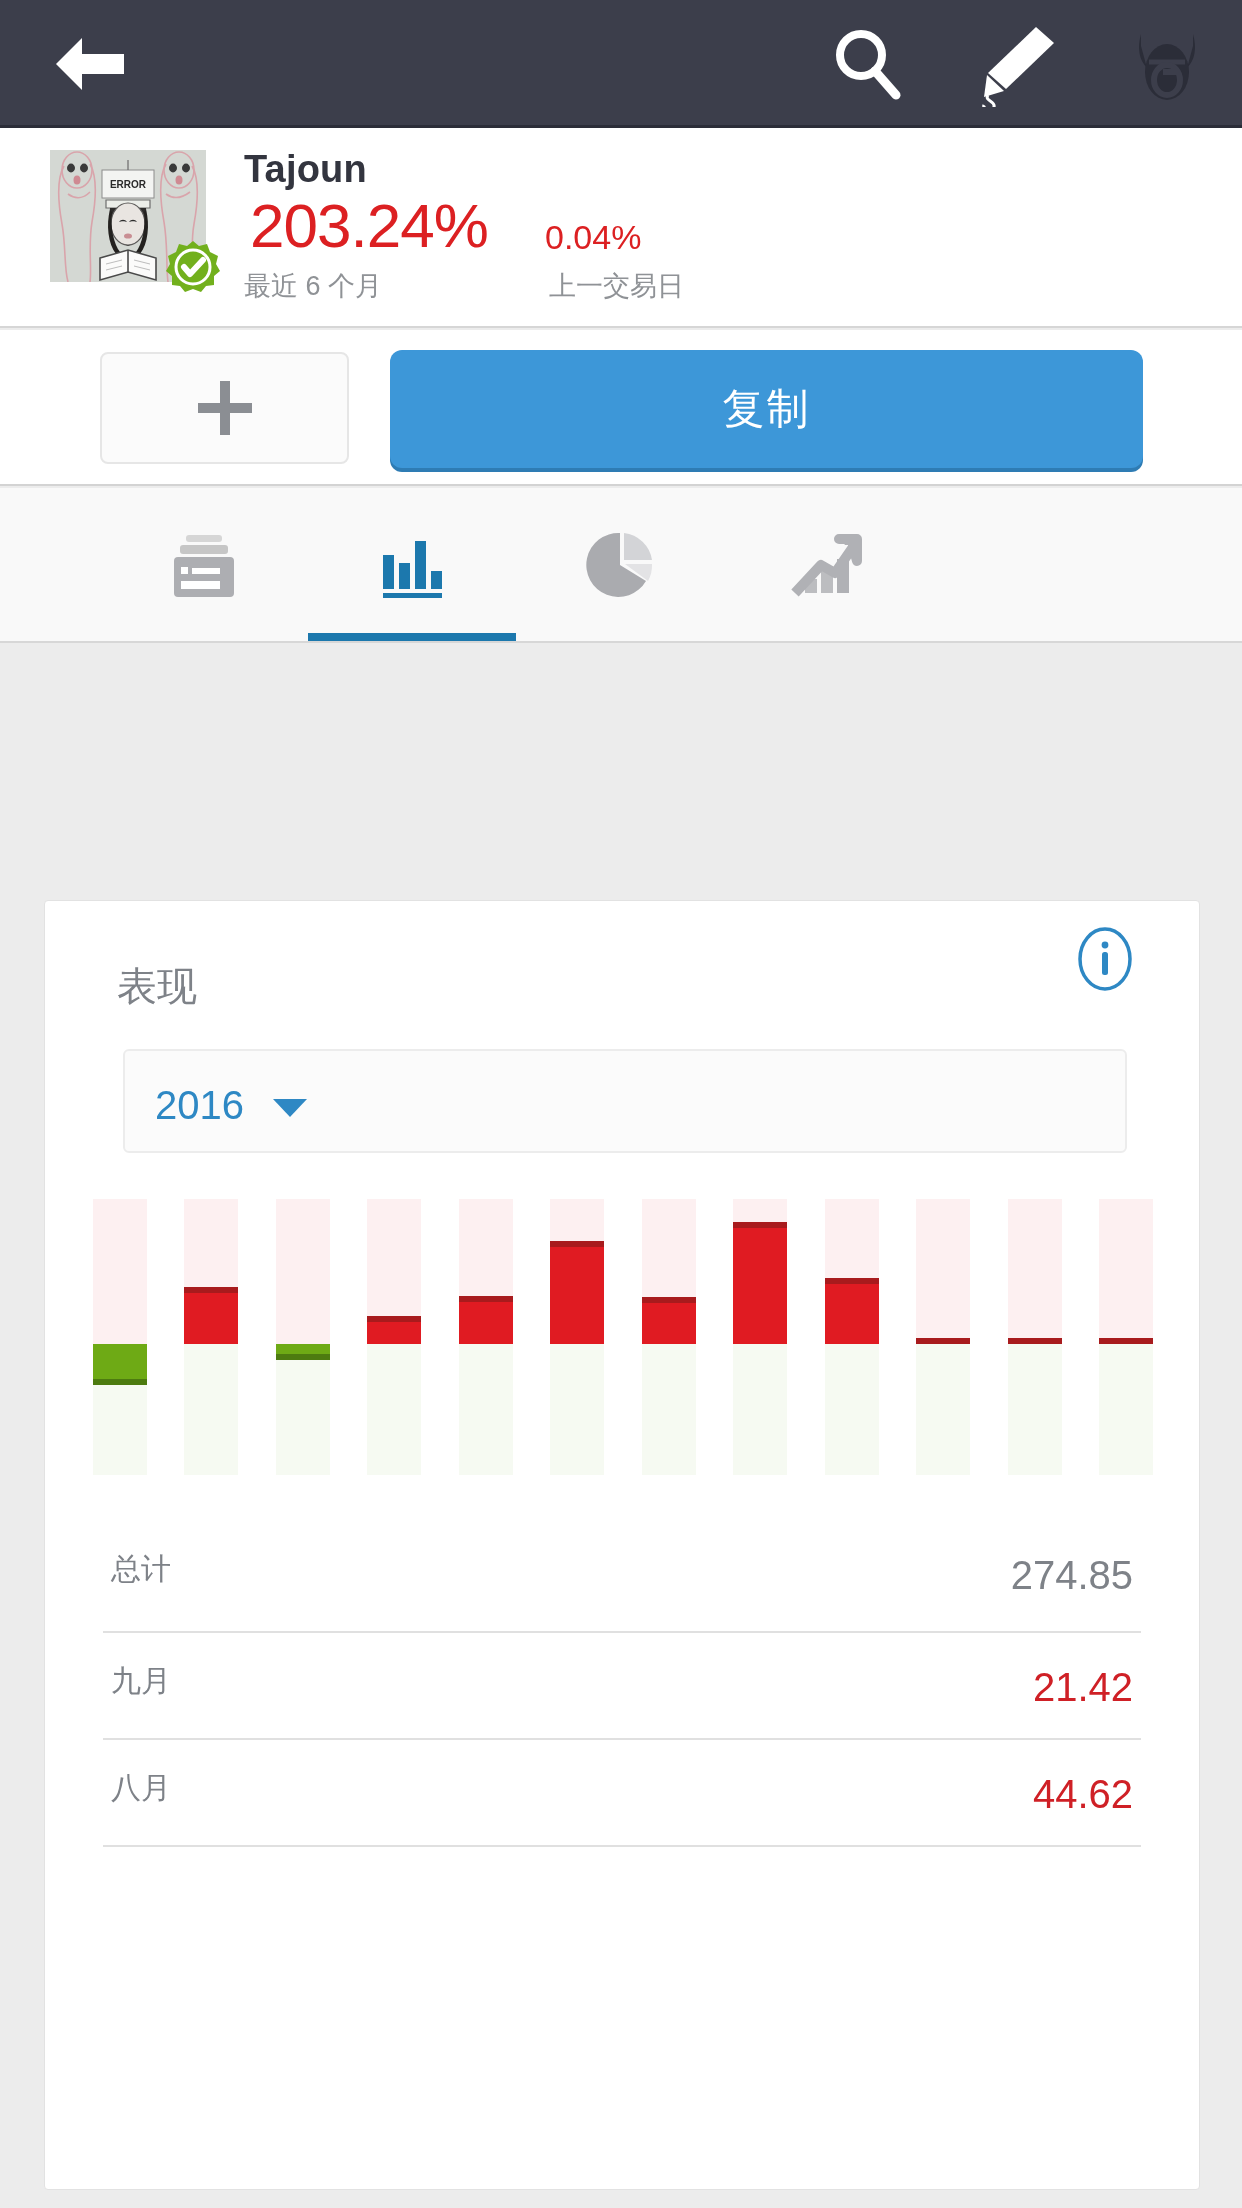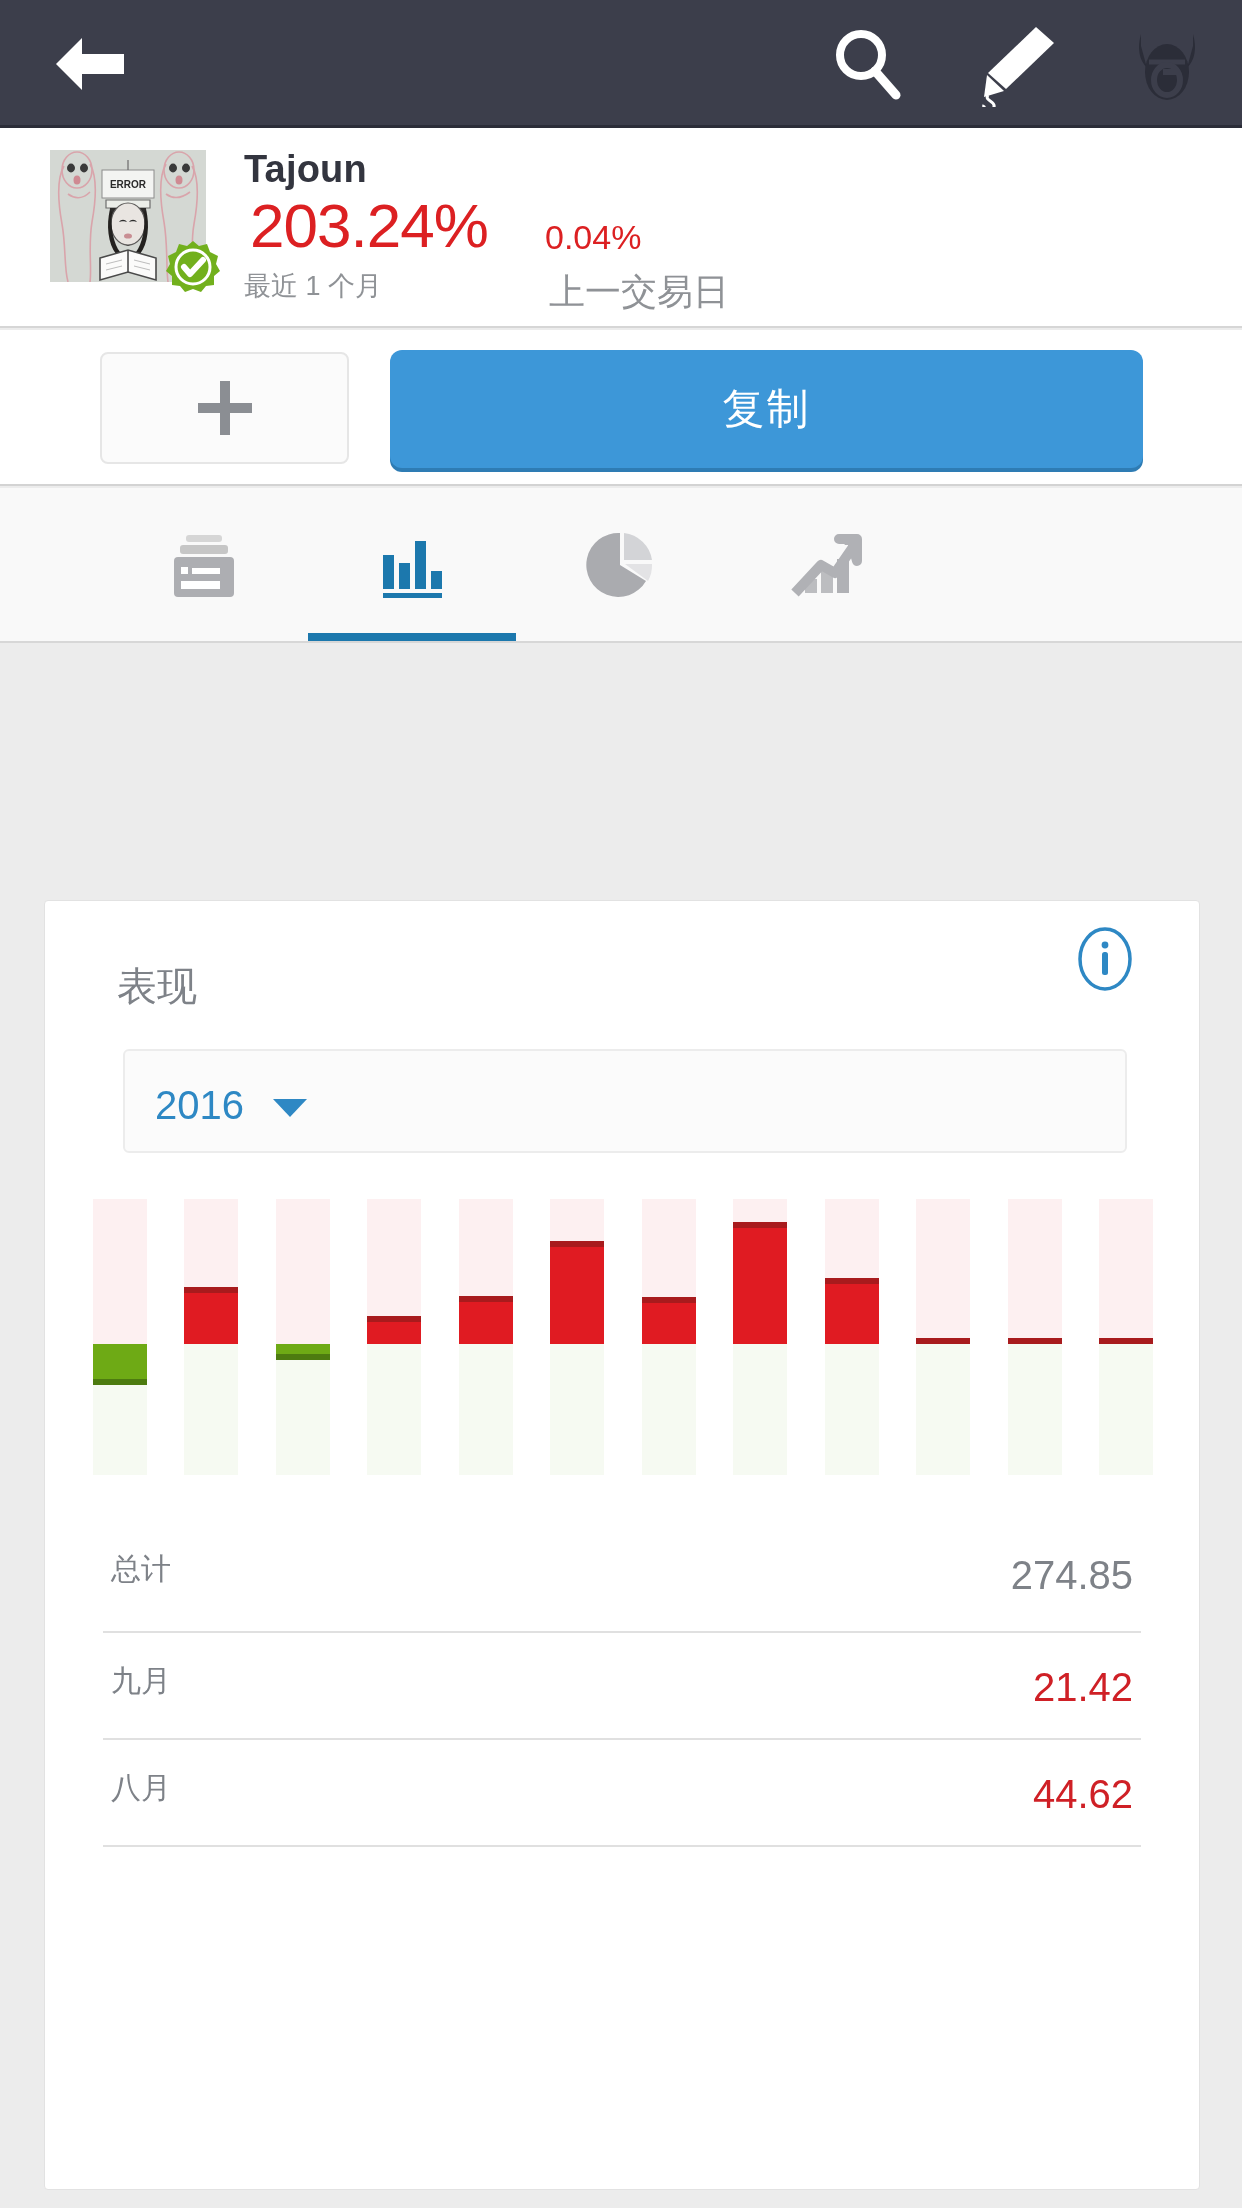--- a/index.html
+++ b/index.html
@@ -74,21 +74,21 @@
   .stat-sub {
     position: absolute; left: 545px; top: 90px;
     font-size: 34px; color: #dc2022; font-weight: 400;
   }
   .stat-main-lbl {
     position: absolute; left: 244px; top: 140px;
     font-size: 27px; color: #8f9296;
   }
   .stat-sub-lbl {
     position: absolute; left: 549px; top: 140px;
-    font-size: 36px; color: #8f9296;
+    font-size: 27px; color: #8f9296;
   }
 
   
   .actions {
     position: absolute; left: 0; top: 330px;
     width: 1242px; height: 156px;
     background: #ffffff;
     border-bottom: 2px solid #d3d3d3;
   }
   .btn-add {
@@ -344,21 +344,21 @@
         <path d="M27 1 L33 6 L41 4 L44 12 L52 16 L50 24 L54 31 L48 36 L48 45 L40 46 L35 52 L27 49
                  L19 52 L14 46 L6 45 L6 36 L0 31 L4 24 L2 16 L10 12 L13 4 L21 6 Z" fill="#72b01d"></path>
         <circle cx="27" cy="27" r="17" fill="none" stroke="#ffffff" stroke-width="3"></circle>
         <path d="M18 27 L24 34 L37 20" fill="none" stroke="#ffffff" stroke-width="6" stroke-linecap="round" stroke-linejoin="round"></path>
       </svg>
     </div>
 
     <div class="pname">Tajoun</div>
     <div class="stat-main">203.24%</div>
     <div class="stat-sub">0.04%</div>
-    <div class="stat-main-lbl">最近 1 个月</div>
+    <div class="stat-main-lbl">最近 6 个月</div>
     <div class="stat-sub-lbl">上一交易日</div>
   </div>
 
   <div class="actions">
     <div class="btn-add">
       <div class="plus"></div>
     </div>
     <div class="btn-copy">
       <span>复制</span>
     </div>

